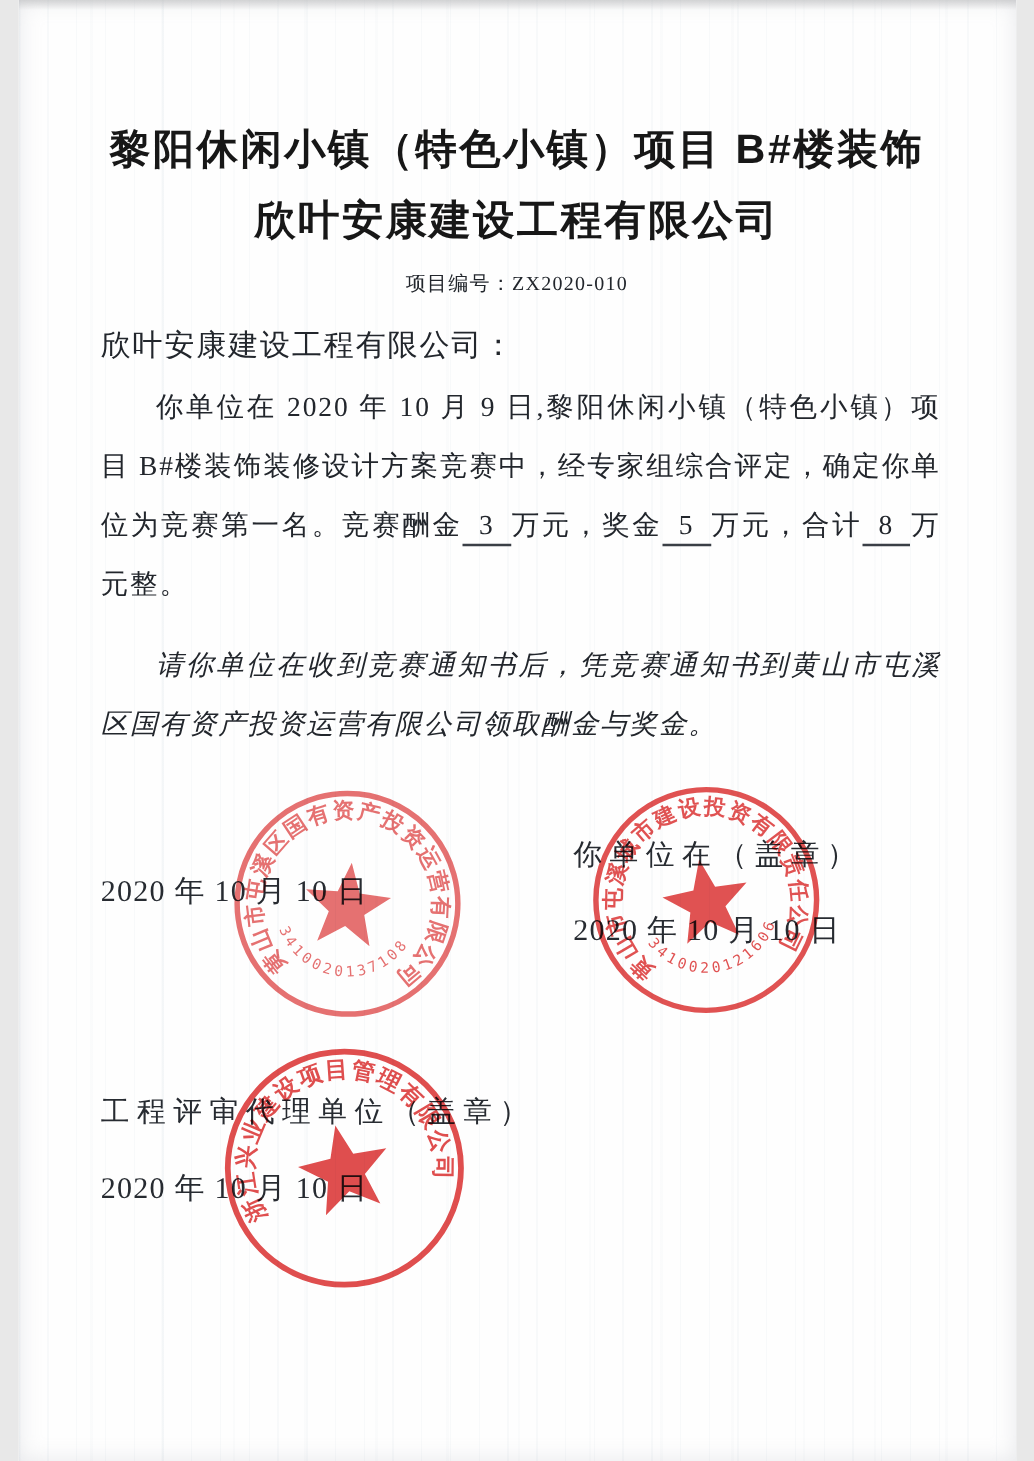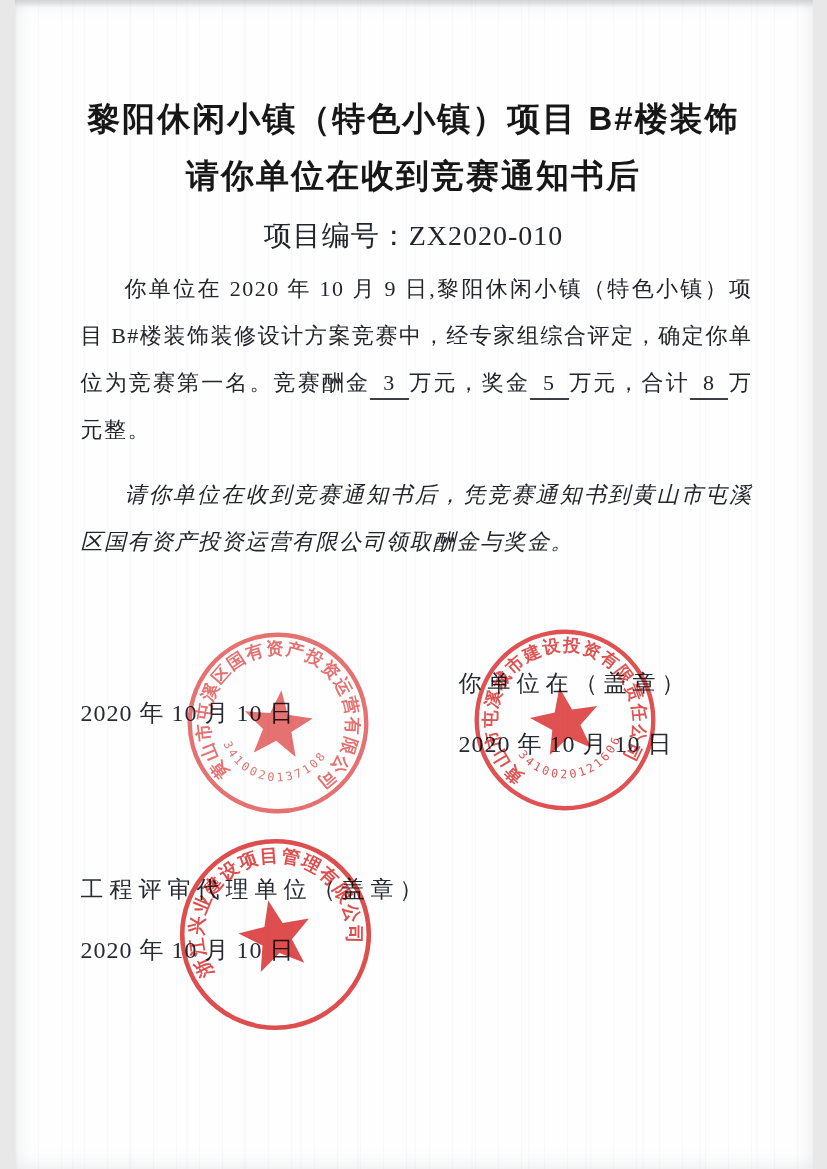--- a/index.html
+++ b/index.html
@@ -36,21 +36,21 @@
     font-family: "Liberation Sans", "DejaVu Sans", sans-serif;
     font-weight: bold;
     font-size: 33px;
     line-height: 57px;
     letter-spacing: 2px;
     color: #171717;
   }
   .project-no {
     margin-top: 13px;
     text-align: center;
-    font-size: 28px;
+    font-size: 16px;
     letter-spacing: 1px;
     color: #22262c;
   }
   .salutation {
     margin: 22px 62px 0 66px;
     font-size: 24px;
     letter-spacing: 1.5px;
     color: #22262c;
   }
   p.body-para {
@@ -112,25 +112,26 @@
     font-family: "DejaVu Sans Mono", monospace;
   }
 </style>
 </head>
 <body>
 
 <div class="page">
 
   <h1 class="doc-title">
     <span>黎阳休闲小镇（特色小镇）项目 B#楼装饰</span><br>
-    <span>请你单位在收到竞赛通知书后</span>
+    <span>欣叶安康建设工程有限公司</span>
   </h1>
 
   <p class="project-no">项目编号：ZX2020-010</p>
 
+  <p class="salutation">欣叶安康建设工程有限公司：</p>
 
   <p class="body-para"><span>你单位在 2020 年 10 月 9 日,黎阳休闲小镇（特色小镇）项目 B#楼装饰装修设计方案竞赛中，经专家组综合评定，确定你单位为竞赛第一名。竞赛酬金</span><span class="blank">3</span><span>万元，奖金</span><span class="blank">5</span><span>万元，合计</span><span class="blank">8</span><span>万元整。</span></p>
 
   <p class="body-para spaced">请你单位在收到竞赛通知书后，凭竞赛通知书到黄山市屯溪区国有资产投资运营有限公司领取酬金与奖金。</p>
 
 
   <div class="sig-block sig-1">
     <div class="sig-date">2020 年 10 月 10 日</div>
   </div>
 

